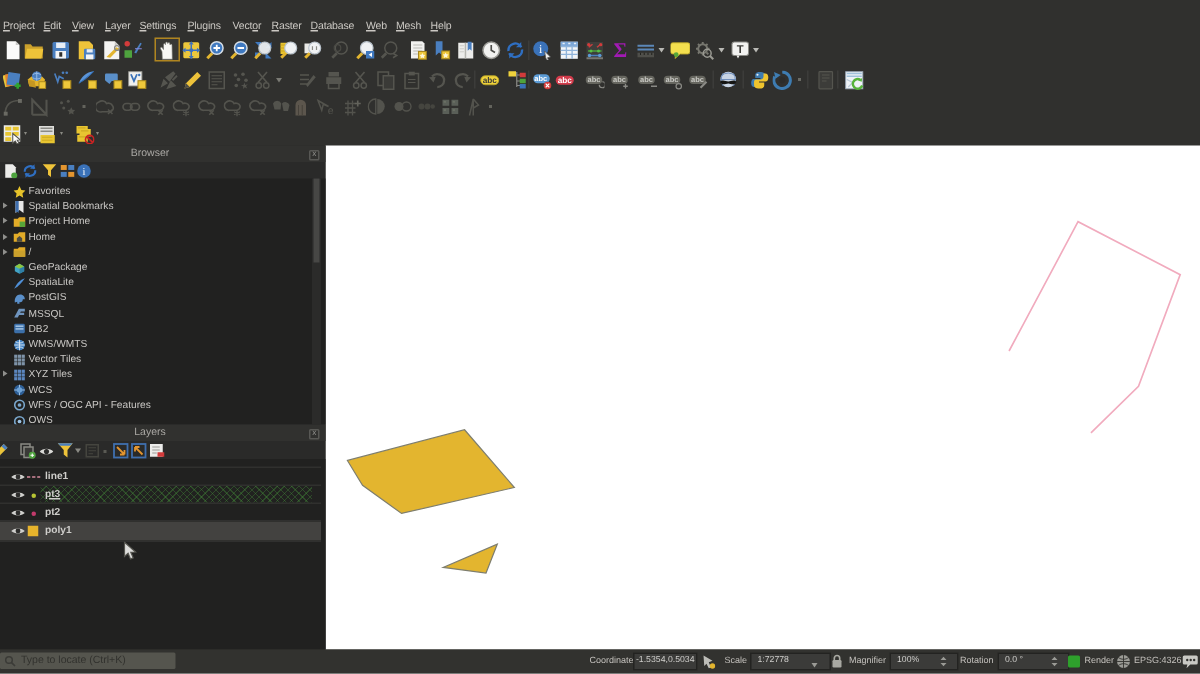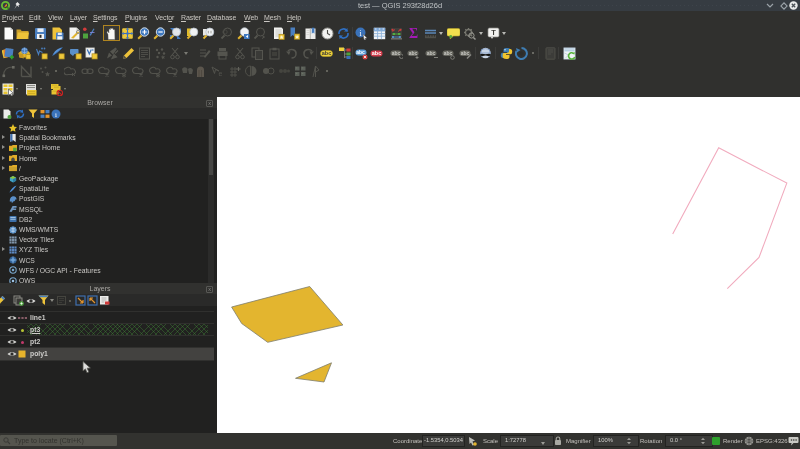--- a/index.html
+++ b/index.html
@@ -21,43 +21,20 @@
 .trow .lbl{position:absolute;left:19px;top:0}
 .trow .tic{position:absolute;left:8.5px;top:1.5px;width:8px;height:8px}
 .trow .ar{position:absolute;left:2px;top:3px;width:0;height:0;border-top:2.5px solid transparent;border-bottom:2.5px solid transparent;border-left:3.5px solid #8f8f8c}
 .lrow{position:absolute;left:0;width:214px;height:12px;font-size:6.8px;font-weight:600;color:#cecdca;line-height:12px;border-top:0.8px solid #30302e}
 .lrow .lbl{position:absolute;left:30px;top:0}
 .ebox{position:absolute;background:#3b3b39;border:1px solid #232321;color:#cfcecb;font-size:5.8px;line-height:9px;text-align:center}
 .slbl{position:absolute;font-size:6px;color:#c4c1bd;top:4.5px}
 </style></head><body>
 <div id="app">
 
-  <div id="title" class="ab">
-    <div class="ab dots" style="left:22px;width:330px"></div>
-    <div class="ab dots" style="left:448px;width:310px"></div>
-    <div class="t ab">test — QGIS 293f28d26d</div>
-    <svg class="ab" style="left:1px;top:1px" width="9" height="9" viewBox="0 0 9 9">
-        <circle cx="4.5" cy="4.5" r="3.6" fill="none" stroke="#6bbf34" stroke-width="1.8"></circle>
-        <path d="M3 6.5 L5.5 2.5 L6 5 Z" fill="#ef8b1f"></path>
-        <path d="M5.5 5.5 l2.4 2.4" stroke="#3e7c1d" stroke-width="1.6"></path>
-      </svg>
-    <svg class="ab" style="left:13px;top:1px" width="8" height="9" viewBox="0 0 8 9">
-        <path d="M4.5 1 L7 3.5 L5.5 4 L6 6 L4 4.5 L1.5 8 L3.5 4 L2.5 3 Z" fill="#e9e9e9"></path>
-      </svg>
-    <svg class="ab" style="left:766px;top:3px" width="8" height="5" viewBox="0 0 8 5">
-        <path d="M1 1 L4 4 L7 1" fill="none" stroke="#9aa2a8" stroke-width="1.2"></path>
-      </svg>
-    <svg class="ab" style="left:780px;top:2px" width="8" height="8" viewBox="0 0 8 8">
-        <rect x="1.8" y="1.8" width="4.4" height="4.4" fill="none" stroke="#9aa2a8" stroke-width="1.1" transform="rotate(45 4 4)"></rect>
-      </svg>
-    <svg class="ab" style="left:789px;top:1px" width="9" height="9" viewBox="0 0 9 9">
-        <circle cx="4.5" cy="4.5" r="4.2" fill="#e8eaea"></circle>
-        <path d="M2.8 2.8 L6.2 6.2 M6.2 2.8 L2.8 6.2" stroke="#4a5157" stroke-width="1.3"></path>
-      </svg>
-  </div>
 
   <div id="menu" class="ab">
     <span style="left:2px"><u>P</u>roject</span>
     <span style="left:29px"><u>E</u>dit</span>
     <span style="left:48px"><u>V</u>iew</span>
     <span style="left:70px"><u>L</u>ayer</span>
     <span style="left:93px"><u>S</u>ettings</span>
     <span style="left:125px"><u>P</u>lugins</span>
     <span style="left:155px">Vect<u>o</u>r</span>
     <span style="left:181px"><u>R</u>aster</span>

